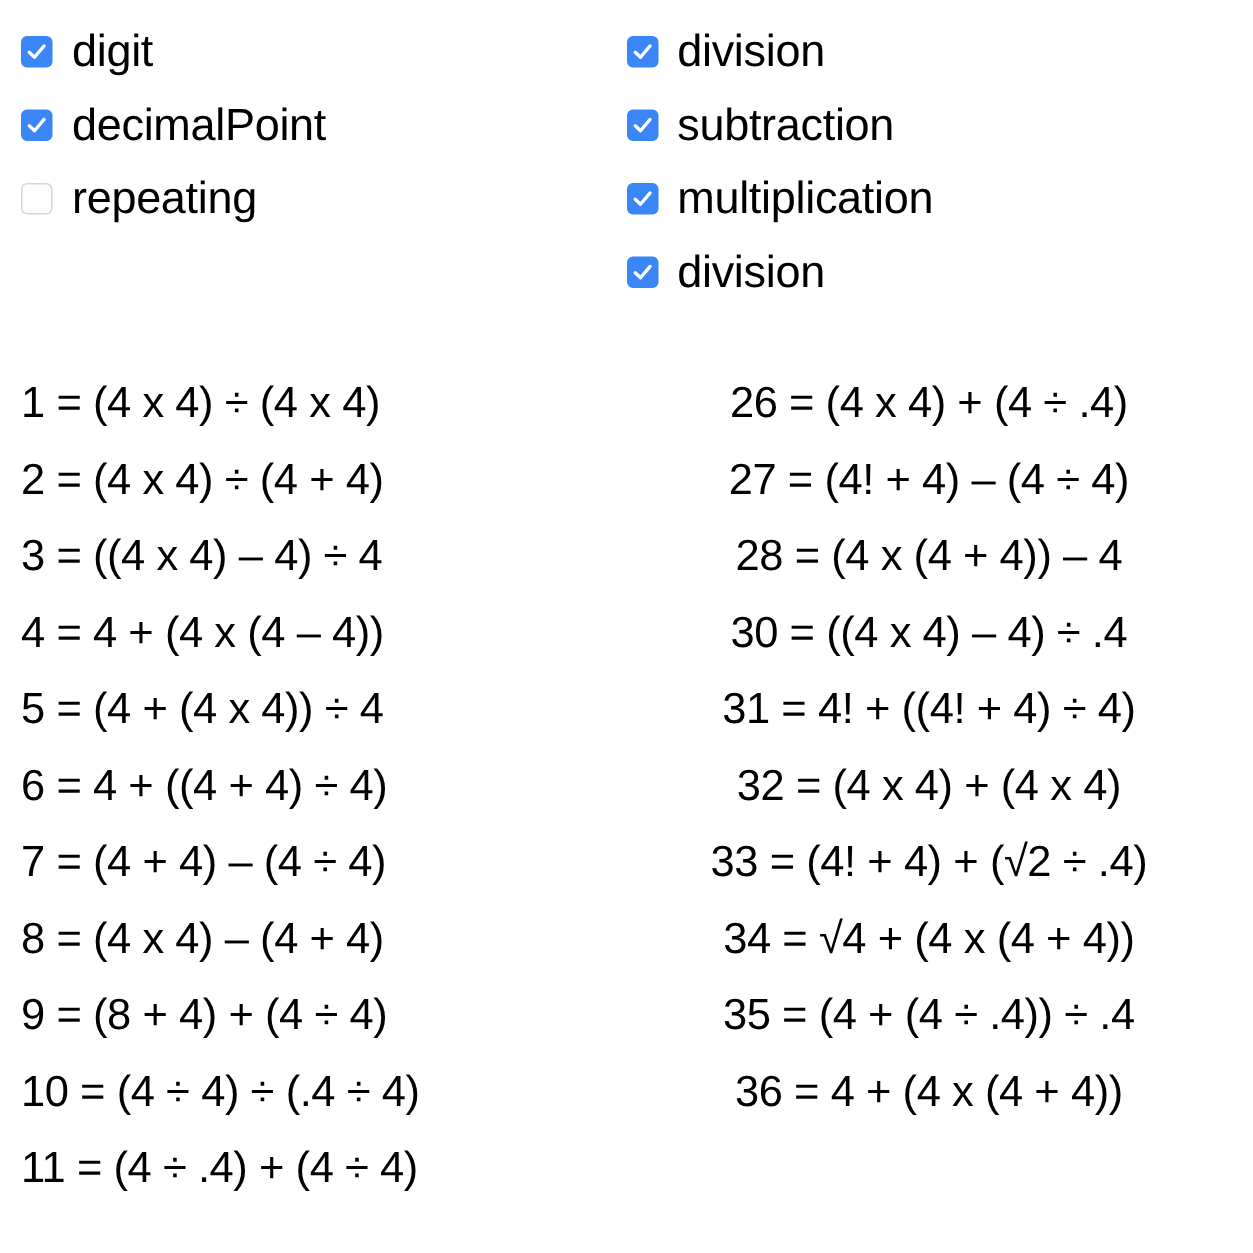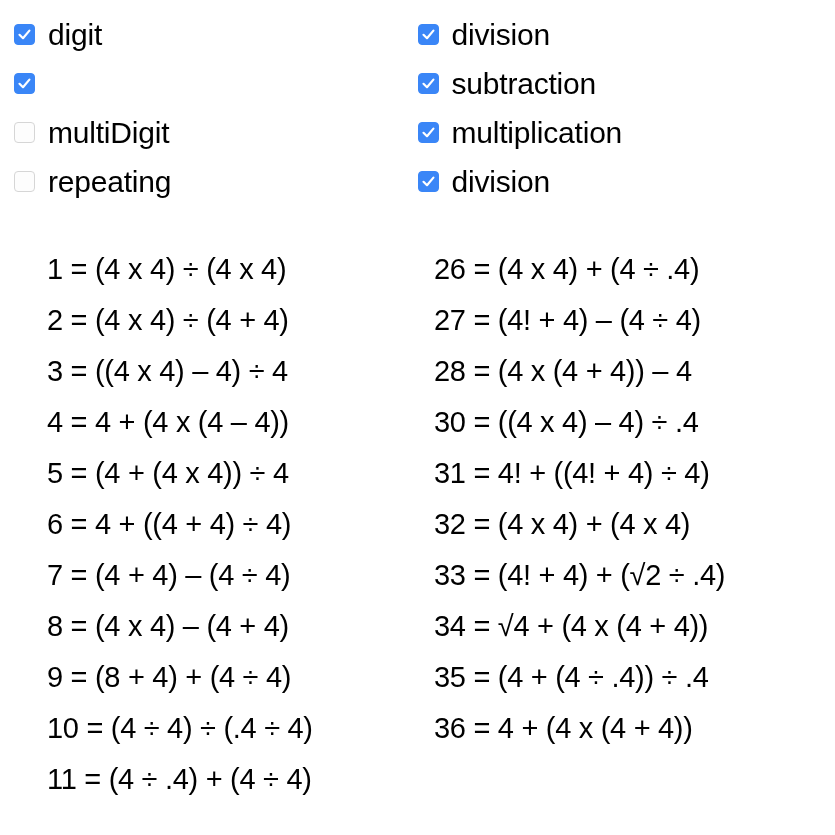--- a/index.html
+++ b/index.html
@@ -73,22 +73,22 @@
   
   .equations {
     display: flex;
     flex-direction: row;
     margin-top: 38px;
   }
   .eq-col {
     display: flex;
     flex-direction: column;
   }
-  .eq-col.left { width: 410px; margin-left: 33px; }
-  .eq-col.right { width: 410px; }
+  .eq-col.left { width: 410px; }
+  .eq-col.right { width: 410px; align-items: center; }
 
   .eq-row {
     font-size: 29px;
     line-height: 29px;
     height: 51px;
     display: flex;
     align-items: center;
     white-space: nowrap;
     letter-spacing: -0.3px;
   }
@@ -110,26 +110,23 @@
         </span>
         <span class="option-label">digit</span>
       </div>
 
       <div class="option-row">
         <span class="checkbox on">
           <svg width="15" height="15" viewBox="0 0 15 15">
               <path d="M2.5 7.8 L6 11.2 L12.4 3.6" fill="none" stroke="#ffffff" stroke-width="2.2" stroke-linecap="round" stroke-linejoin="round"></path>
             </svg>
         </span>
-      </div>
-
-      <div class="option-row">
-        <span class="checkbox off"></span>
-        <span class="option-label">multiDigit</span>
-      </div>
+        <span class="option-label">decimalPoint</span>
+      </div>
+
 
       <div class="option-row">
         <span class="checkbox off"></span>
         <span class="option-label">repeating</span>
       </div>
 
     </div>
 
     <div class="options-col right">
 

